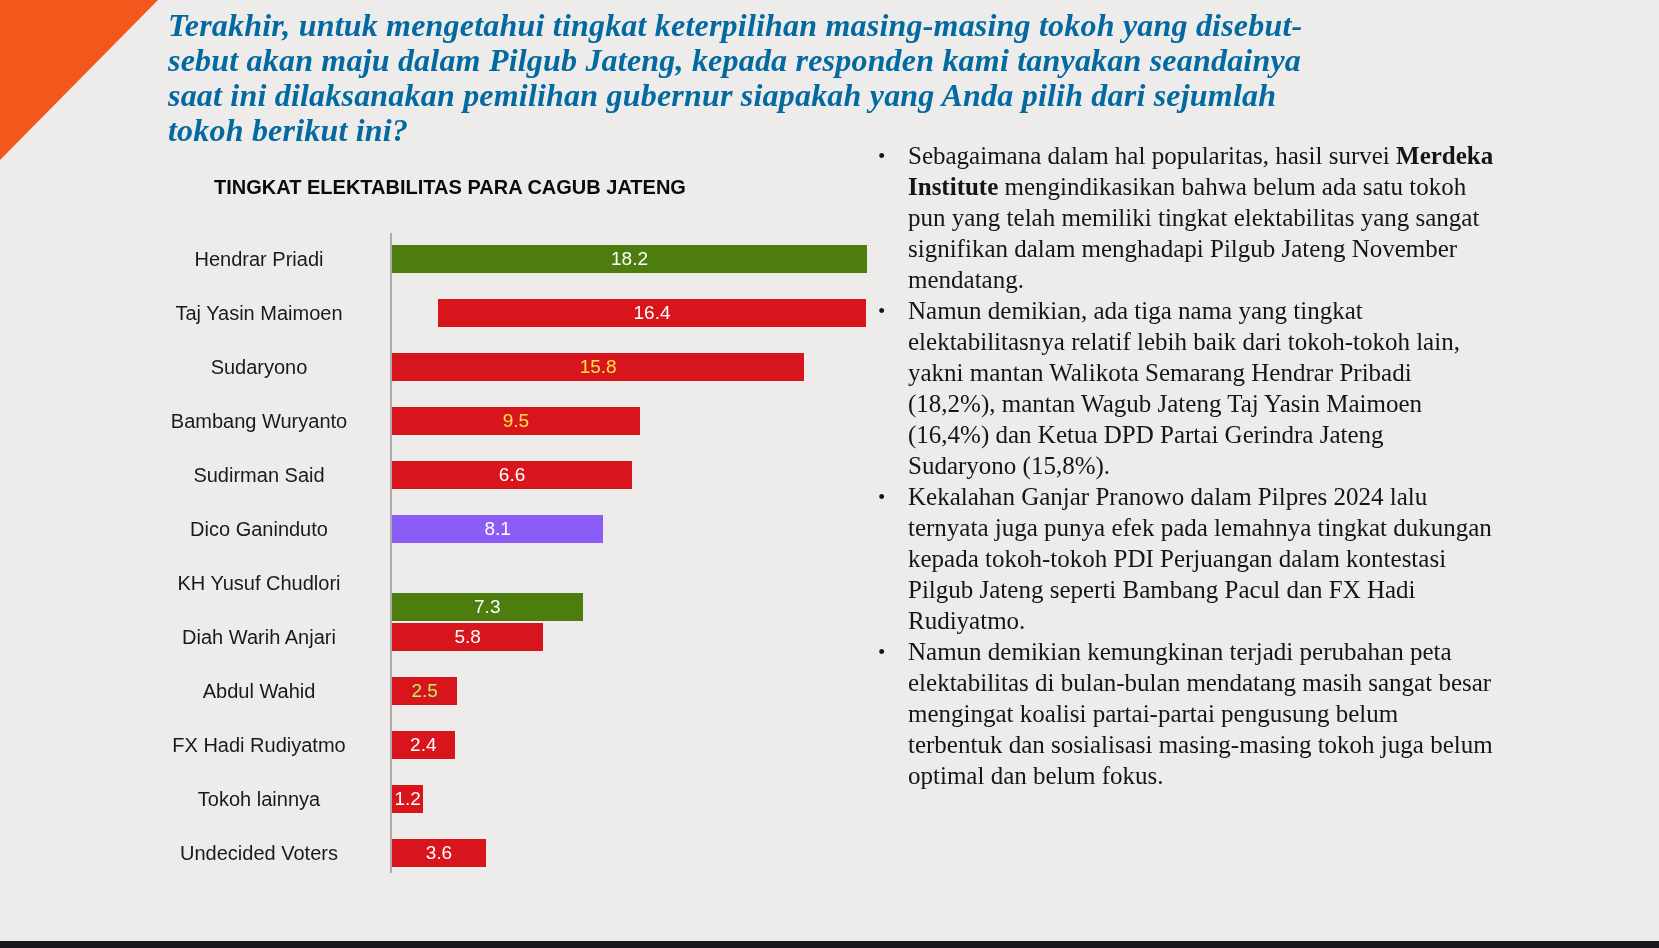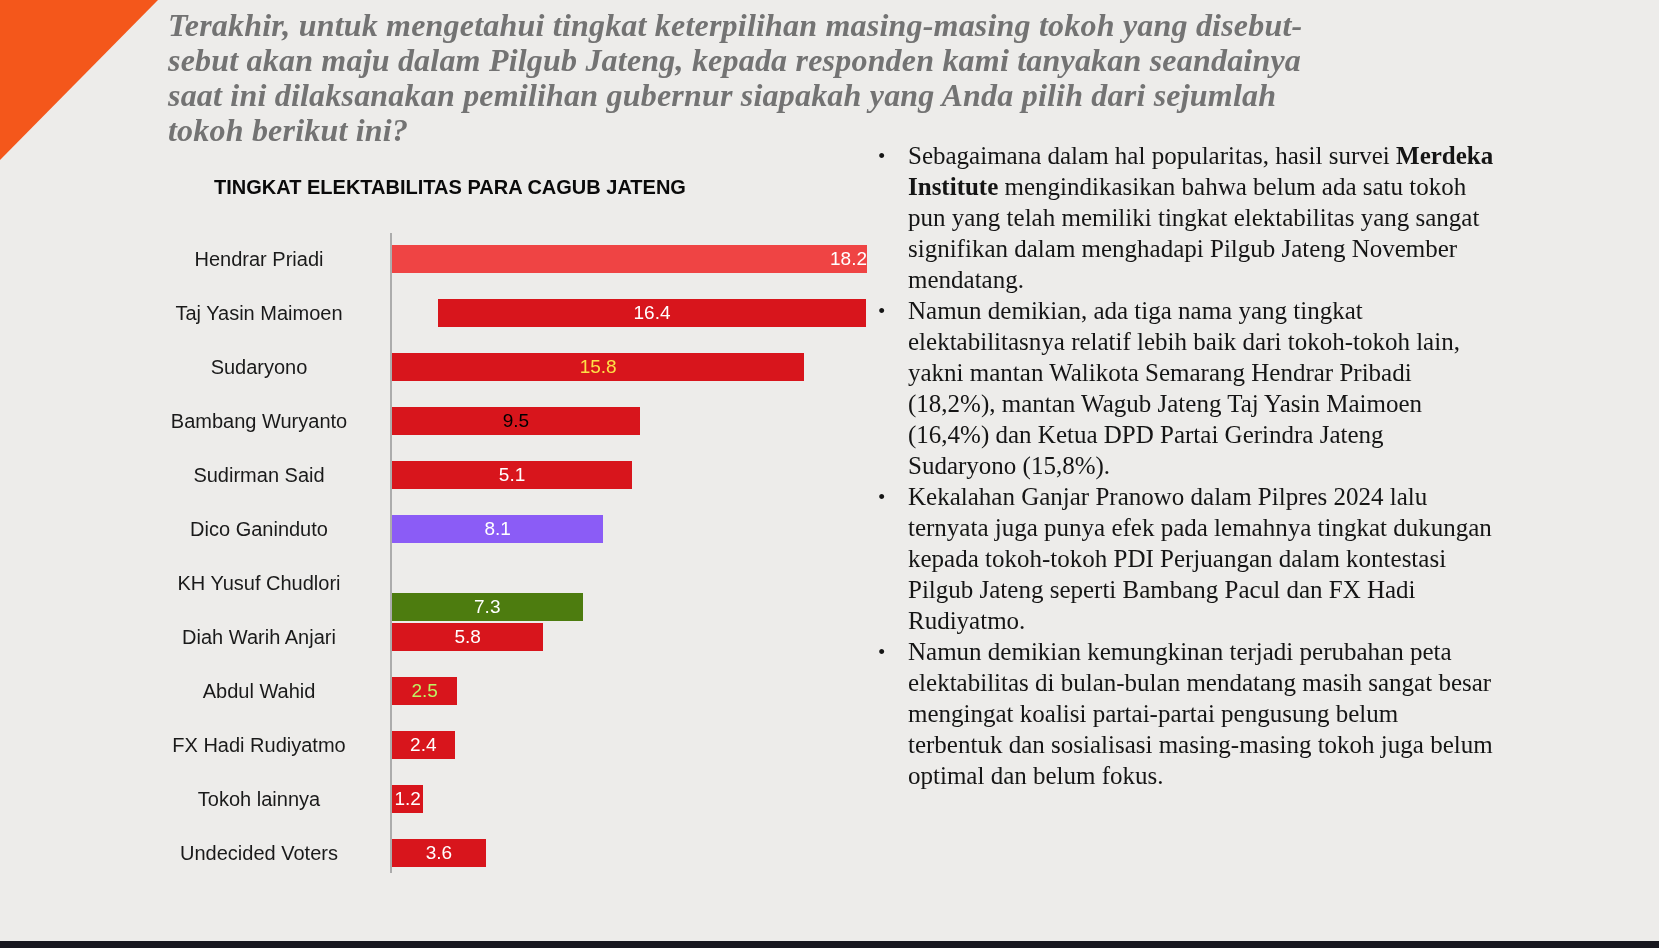--- a/index.html
+++ b/index.html
@@ -9,21 +9,21 @@
     font-family:"Liberation Sans", sans-serif;
   }
   .corner-triangle {
     position:absolute; left:0; top:0; width:158px; height:160px;
     clip-path:polygon(0 0, 100% 0, 0 100%);
   }
   .question {
     position:absolute; left:168px; top:8px; width:1400px;
     font-family:"Liberation Serif", serif;
     font-weight:bold; font-style:italic;
-    font-size:32px; line-height:35px; color:#737373;
+    font-size:32px; line-height:35px; color:#0369a1;
     letter-spacing:0.2px;
   }
   .chart-title {
     position:absolute; left:150px; top:176px; width:600px;
     text-align:center; font-weight:bold; font-size:20px; color:#0A0A0A;
   }
   .chart-rows { position:absolute; left:150px; top:232px; }
   .bar-row { display:flex; align-items:center; height:54px; }
   .bar-label {
     width:218px; margin-right:24px; flex:none;
@@ -67,21 +67,21 @@
     <div>saat ini dilaksanakan pemilihan gubernur siapakah yang Anda pilih dari sejumlah</div>
     <div>tokoh berikut ini?</div>
   </div>
 
   <div class="chart-title">TINGKAT ELEKTABILITAS PARA CAGUB JATENG</div>
 
   <div class="chart-rows" id="chart-rows">
   <div class="bar-row">
     <div class="bar-label">Hendrar Priadi</div>
     <div class="bar-track">
-      <div class="bar" style="width: 91%; background: #ef4444; justify-content: flex-end;">
+      <div class="bar" style="width: 91%; background: #4d7c0f;">
         <span class="bar-value" style="color: rgb(255, 255, 255);">18.2</span>
       </div>
     </div>
   </div>
 
   <div class="bar-row">
     <div class="bar-label">Taj Yasin Maimoen</div>
     <div class="bar-track">
       <div class="bar" style="width: 82%; background: rgb(216, 21, 28); margin-left: 46px;">
         <span class="bar-value" style="color: rgb(255, 255, 255);">16.4</span>
@@ -95,30 +95,30 @@
       <div class="bar" style="width: 79%; background: rgb(216, 21, 28);">
         <span class="bar-value" style="color: #fde047;">15.8</span>
       </div>
     </div>
   </div>
 
   <div class="bar-row">
     <div class="bar-label">Bambang Wuryanto</div>
     <div class="bar-track">
       <div class="bar" style="width: 47.5%; background: rgb(216, 21, 28);">
-        <span class="bar-value" style="color: #000000;">9.5</span>
+        <span class="bar-value" style="color: #fde047;">9.5</span>
       </div>
     </div>
   </div>
 
   <div class="bar-row">
     <div class="bar-label">Sudirman Said</div>
     <div class="bar-track">
       <div class="bar" style="width: 46%; background: rgb(216, 21, 28);">
-        <span class="bar-value" style="color: rgb(255, 255, 255);">5.1</span>
+        <span class="bar-value" style="color: rgb(255, 255, 255);">6.6</span>
       </div>
     </div>
   </div>
 
   <div class="bar-row">
     <div class="bar-label">Dico Ganinduto</div>
     <div class="bar-track">
       <div class="bar" style="width: 40.5%; background: #8b5cf6;">
         <span class="bar-value" style="color: rgb(255, 255, 255);">8.1</span>
       </div>

